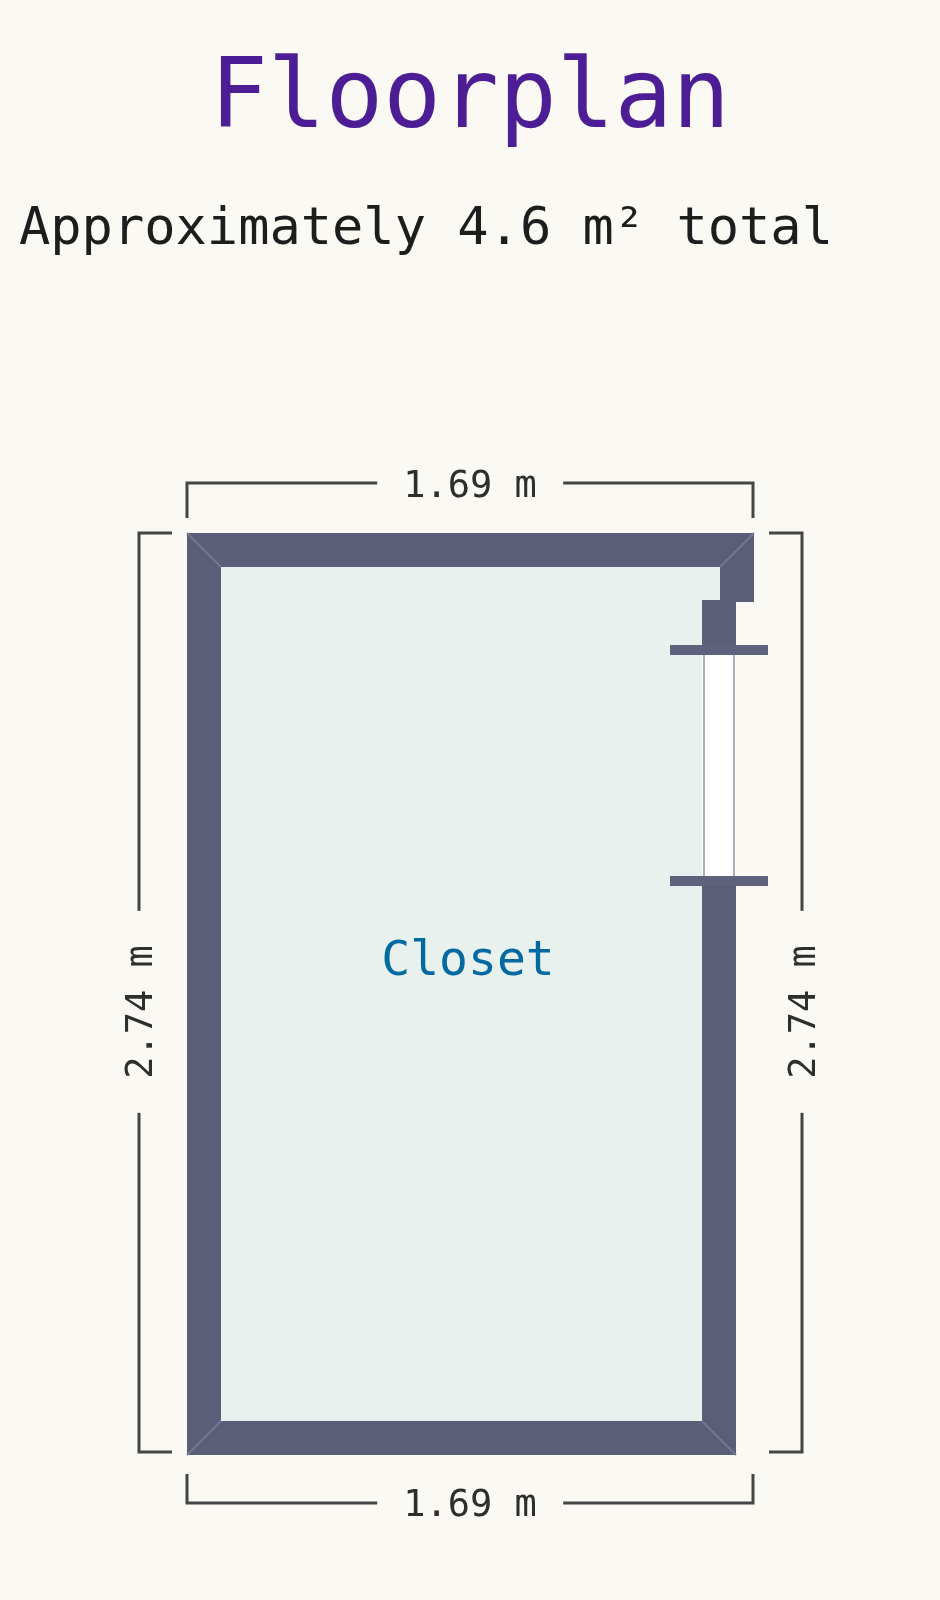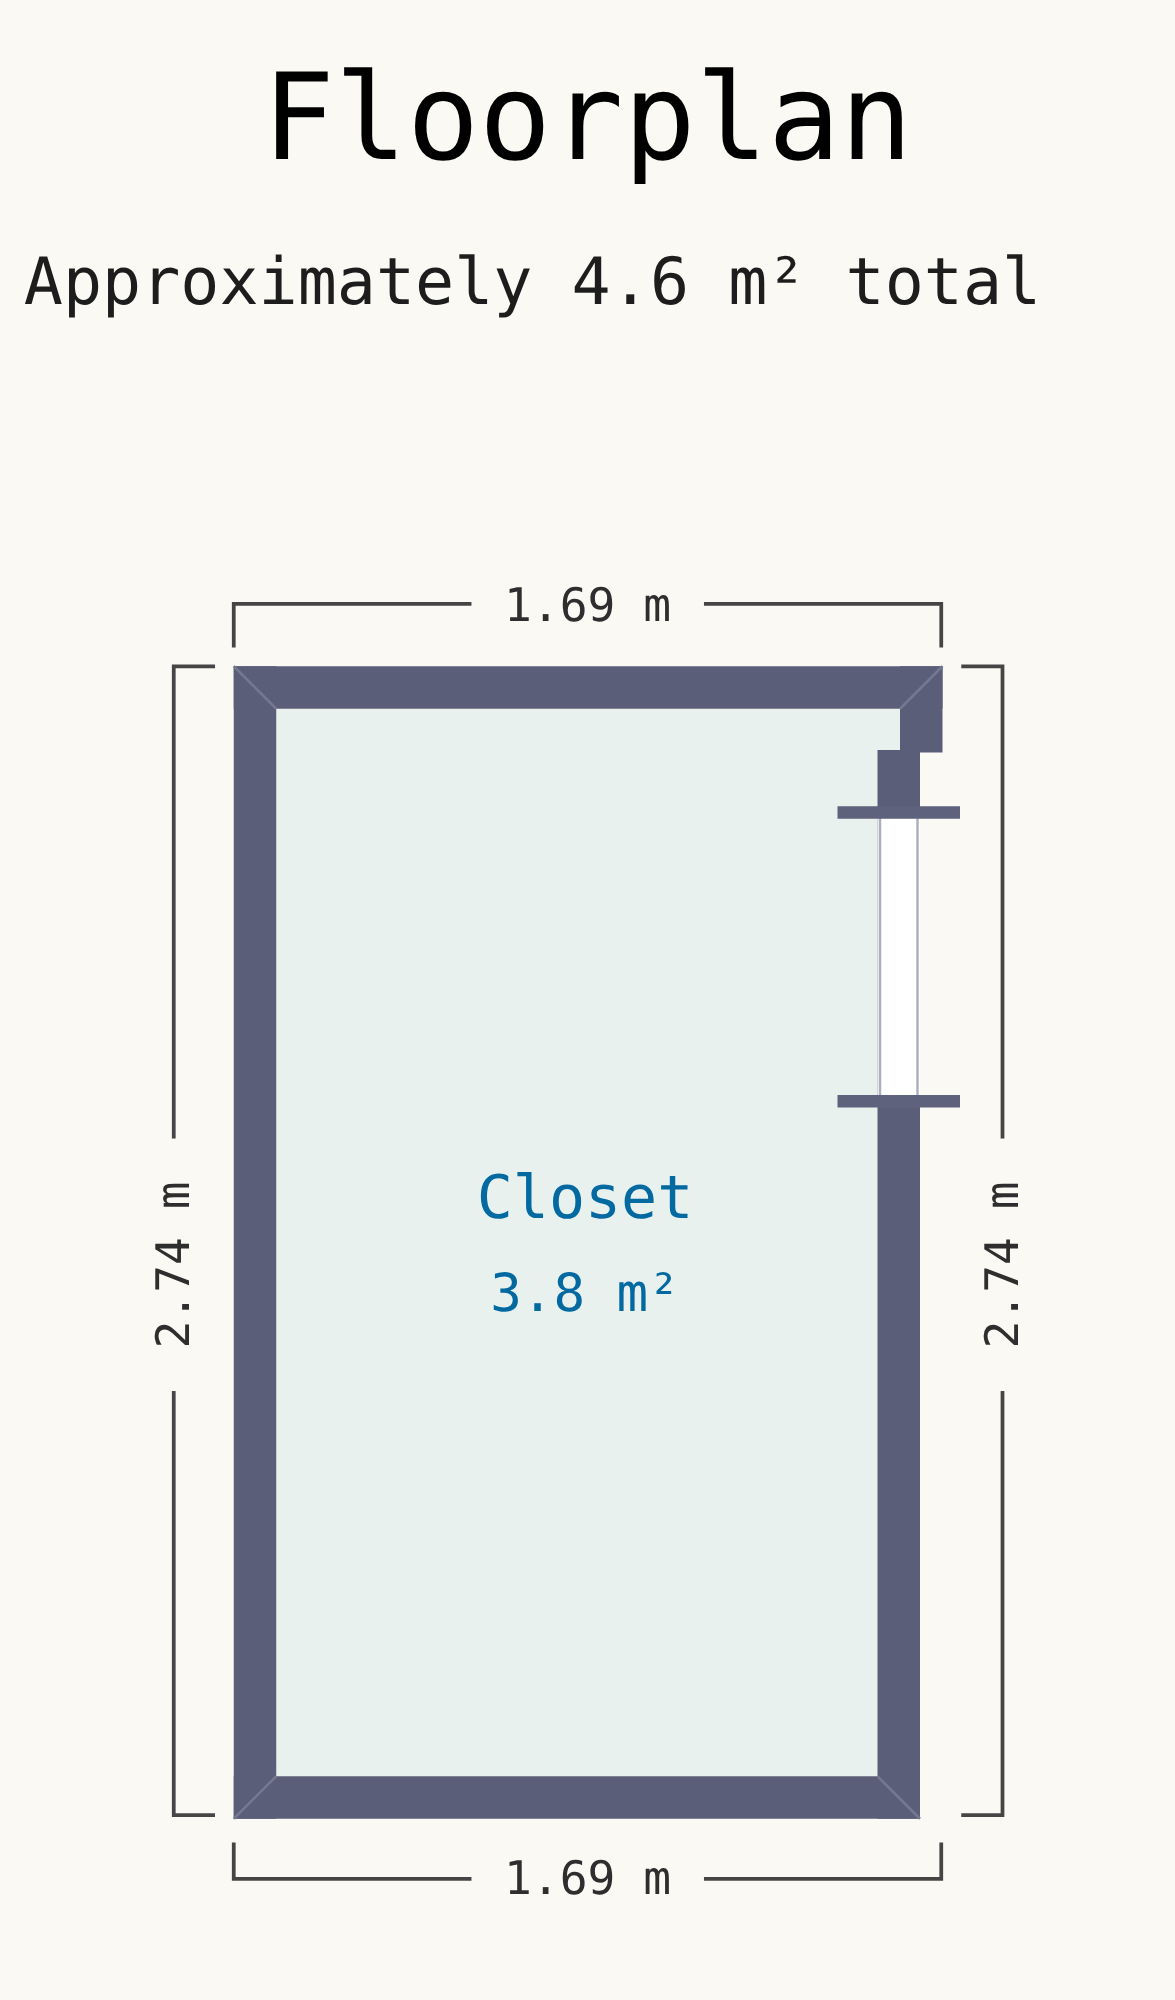--- a/index.html
+++ b/index.html
@@ -19,21 +19,21 @@
   .page-title {
     position: absolute;
     top: 46px;
     left: 0;
     width: 940px;
     margin: 0;
     text-align: center;
     font-size: 96px;
     line-height: 1.0;
     font-weight: 500;
-    color: #000000;
+    color: #4c1d95;
     letter-spacing: 0;
   }
   .page-subtitle {
     position: absolute;
     top: 200px;
     left: 0;
     width: 852px;
     text-align: center;
     font-size: 52px;
     line-height: 1.0;
@@ -120,15 +120,14 @@
       <path d="M769 533 L802 533 L802 1452 L769 1452"></path>
     </g>
   </svg>
 
   <div class="dim-label" style="left:470px; top:484px;">1.69 m</div>
   <div class="dim-label" style="left:470px; top:1503px;">1.69 m</div>
   <div class="dim-label vertical" style="left:139px; top:1012px;">2.74 m</div>
   <div class="dim-label vertical" style="left:802px; top:1012px;">2.74 m</div>
 
   <div class="room-label name" style="left:468px; top:958px;">Closet</div>
-  <div class="room-label area" style="left:468px; top:1035px;">3.8 m²</div>
 
 </div>
 
 </body></html>

